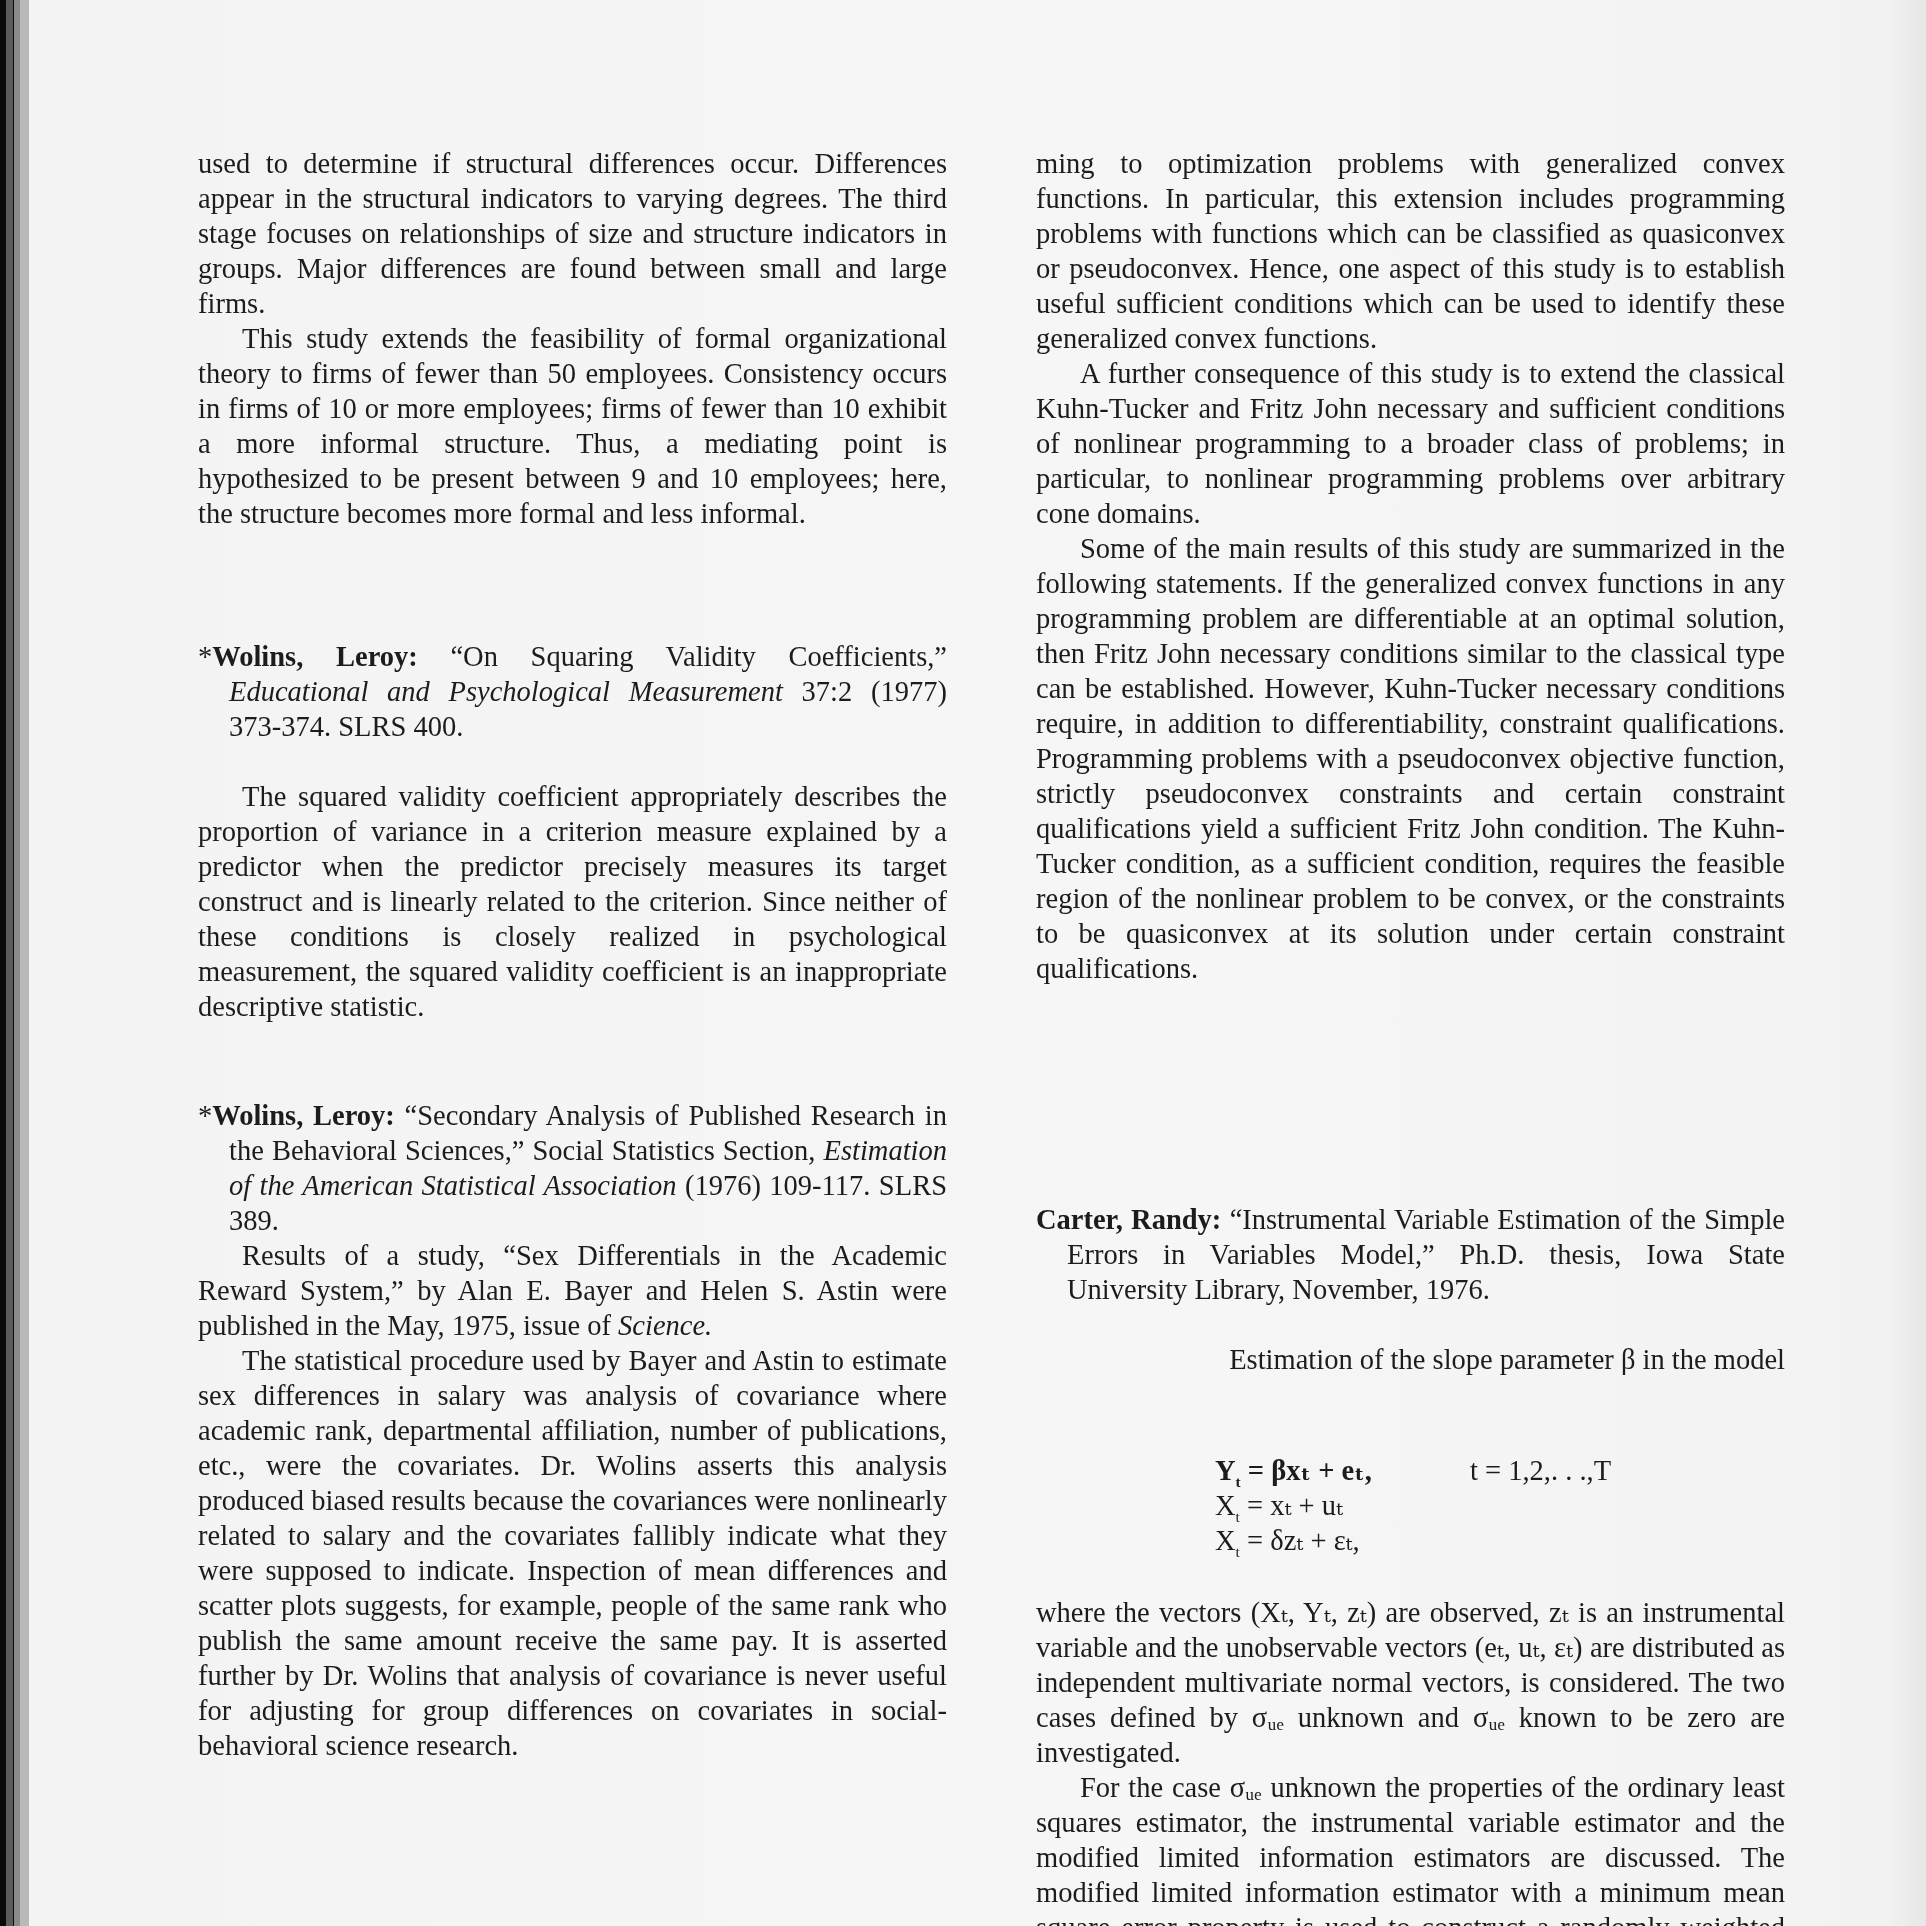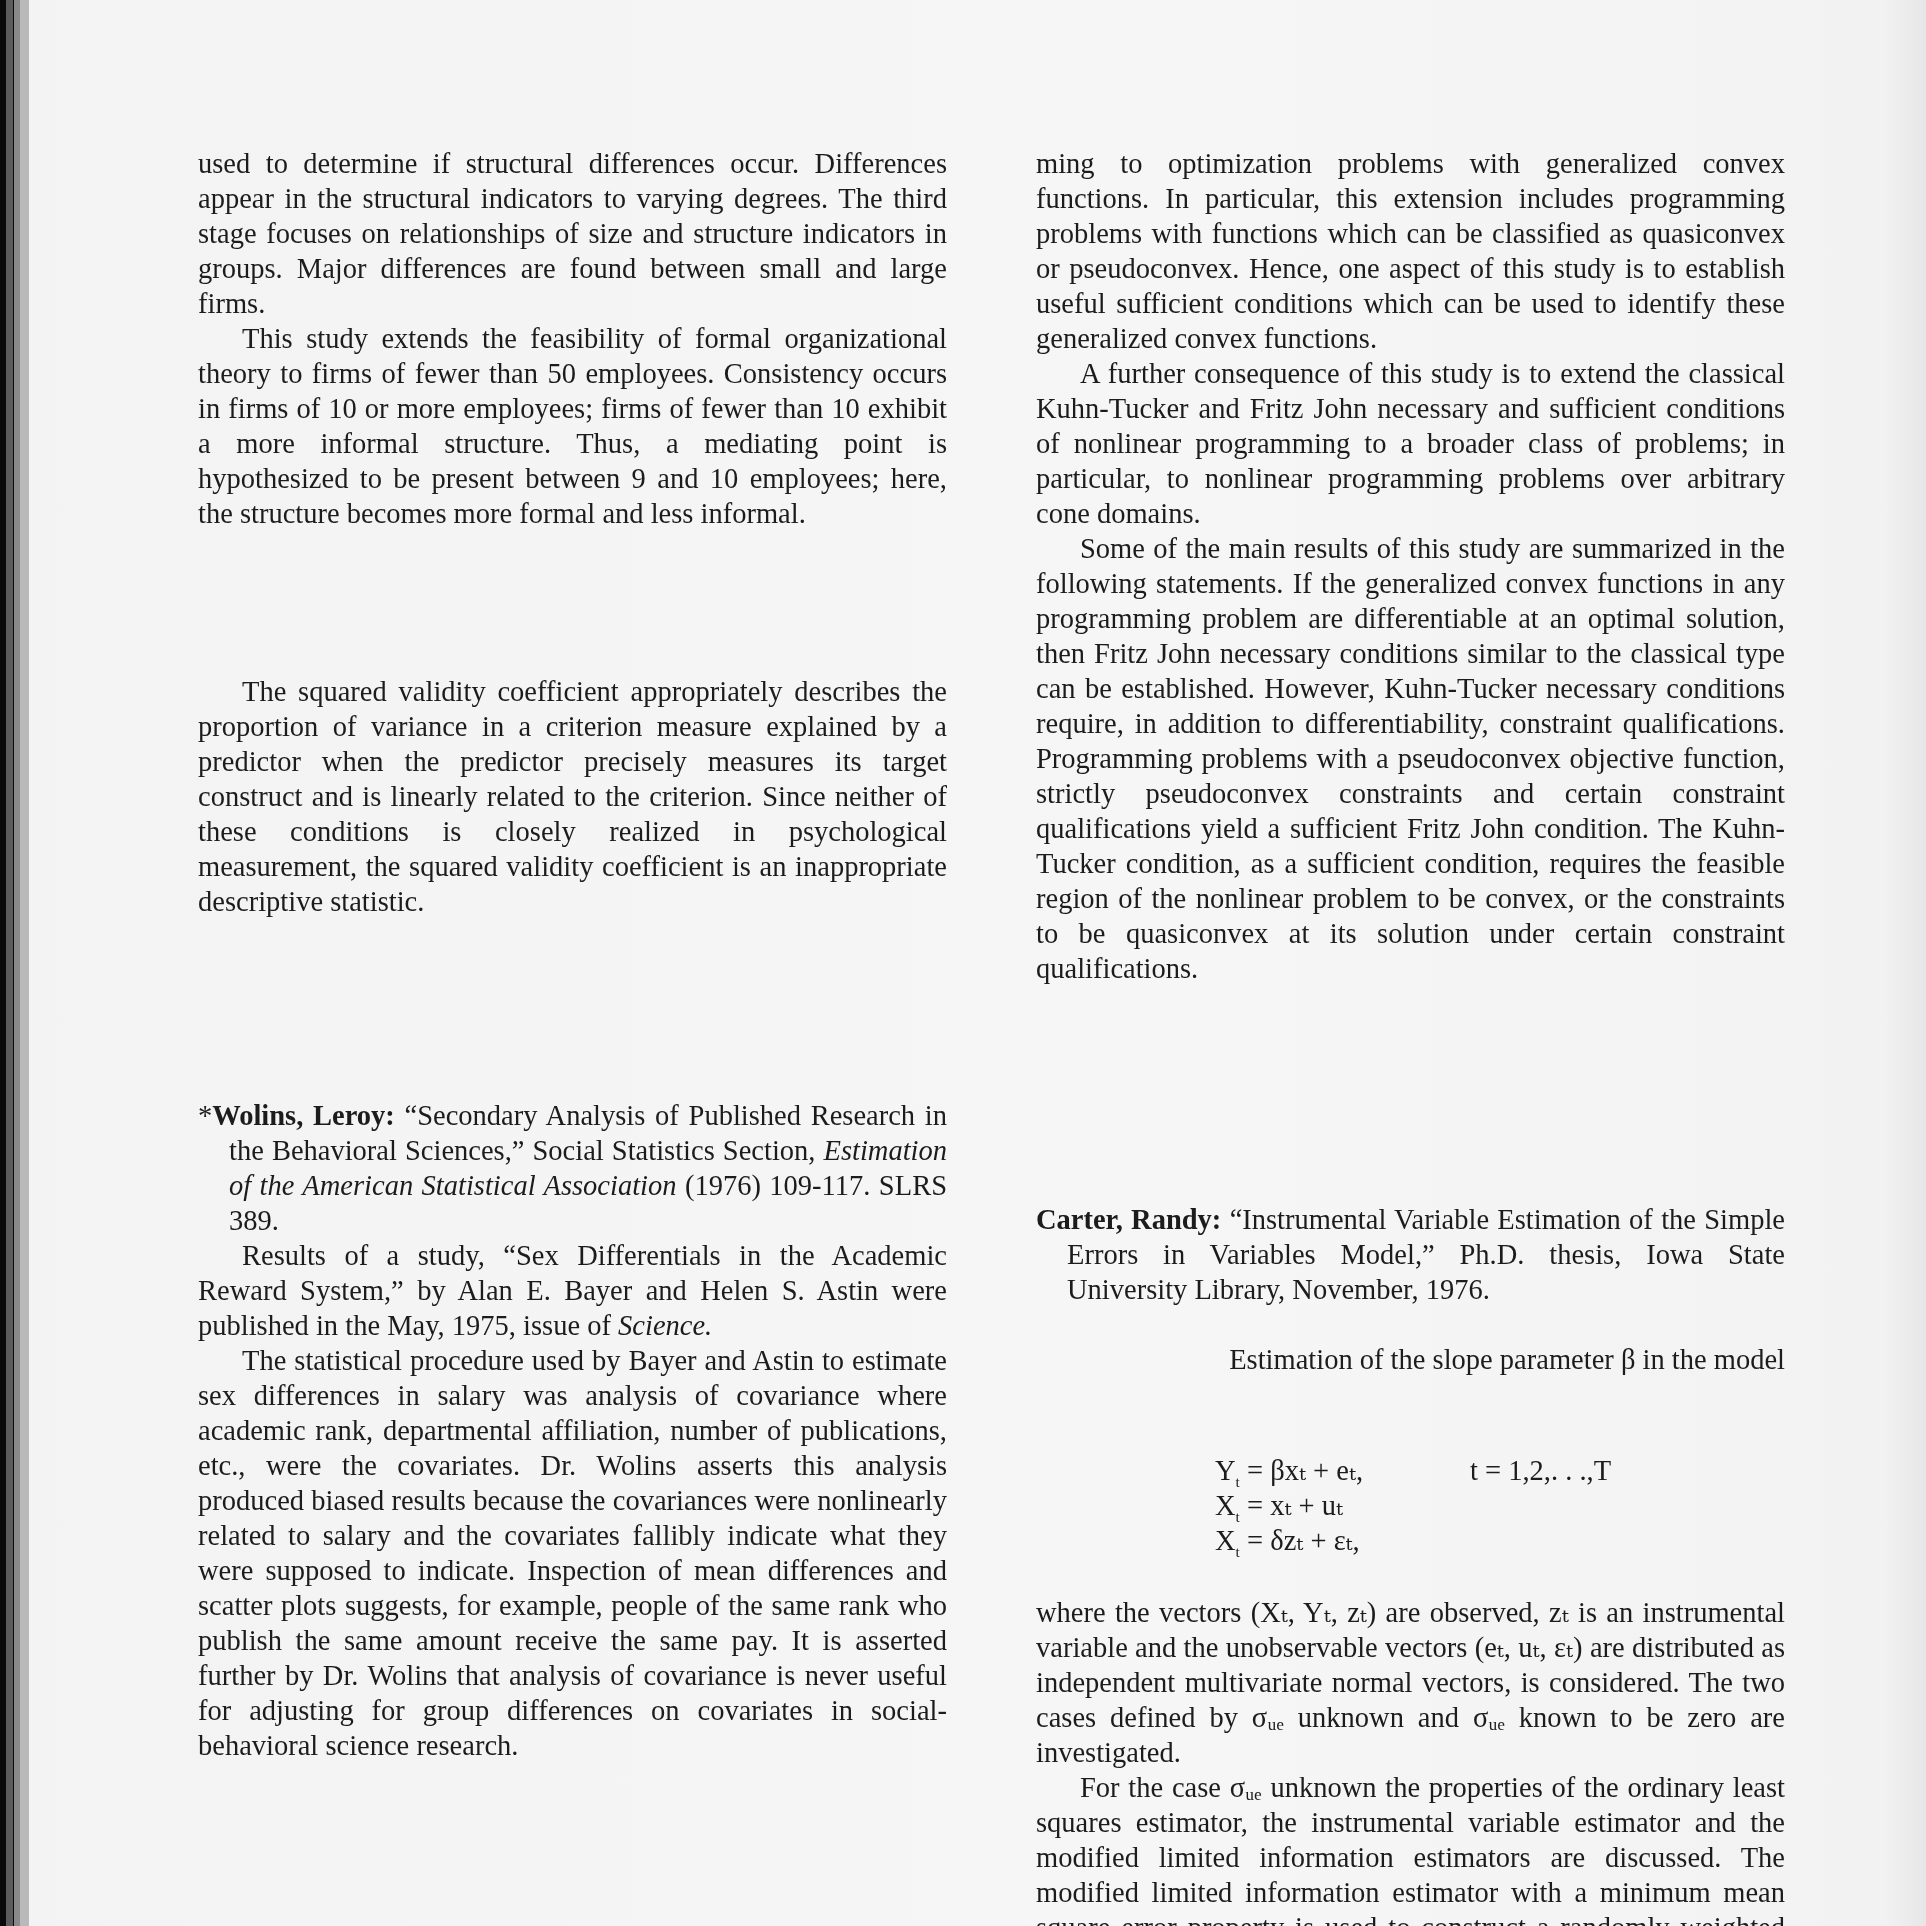--- a/index.html
+++ b/index.html
@@ -34,41 +34,42 @@
 <div class="edge-left-3"></div>
 
 <div class="page"></div>
 
 <div class="col" style="left:198px; top:146px;">
   <p>used to determine if structural differences occur. Differences appear in the structural indicators to varying degrees. The third stage focuses on relationships of size and structure indicators in groups. Major differences are found between small and large firms.</p>
   <p class="indent">This study extends the feasibility of formal organizational theory to firms of fewer than 50 employees. Consistency occurs in firms of 10 or more employees; firms of fewer than 10 exhibit a more informal structure. Thus, a mediating point is hypothesized to be present between 9 and 10 employees; here, the structure becomes more formal and less informal.</p>
 </div>
 
 <div class="col" style="left:198px; top:639px;">
+  <p class="hang"><span>*</span><span class="b">Wolins, Leroy:</span><span> “On Squaring Validity Coefficients,” </span><span class="i">Educational and Psychological Measurement</span><span> 37:2 (1977) 373-374. SLRS 400.</span></p>
   <p class="indent" style="margin-top:35px;">The squared validity coefficient appropriately describes the proportion of variance in a criterion measure explained by a predictor when the predictor precisely measures its target construct and is linearly related to the criterion. Since neither of these conditions is closely realized in psychological measurement, the squared validity coefficient is an inappropriate descriptive statistic.</p>
 </div>
 
 <div class="col" style="left:198px; top:1098px;">
   <p class="hang"><span>*</span><span class="b">Wolins, Leroy:</span><span> “Secondary Analysis of Published Research in the Behavioral Sciences,” Social Statistics Section, </span><span class="i">Estimation of the American Statistical Association</span><span> (1976) 109-117. SLRS 389.</span></p>
   <p class="indent" style=""><span>Results of a study, “Sex Differentials in the Academic Reward System,” by Alan E. Bayer and Helen S. Astin were published in the May, 1975, issue of </span><span class="i">Science.</span></p>
   <p class="indent">The statistical procedure used by Bayer and Astin to estimate sex differences in salary was analysis of covariance where academic rank, departmental affiliation, number of publications, etc., were the covariates. Dr. Wolins asserts this analysis produced biased results because the covariances were nonlinearly related to salary and the covariates fallibly indicate what they were supposed to indicate. Inspection of mean differences and scatter plots suggests, for example, people of the same rank who publish the same amount receive the same pay. It is asserted further by Dr. Wolins that analysis of covariance is never useful for adjusting for group differences on covariates in social-behavioral science research.</p>
 </div>
 
 <div class="col" style="left:1036px; top:146px;">
   <p>ming to optimization problems with generalized convex functions. In particular, this extension includes programming problems with functions which can be classified as quasiconvex or pseudoconvex. Hence, one aspect of this study is to establish useful sufficient conditions which can be used to identify these generalized convex functions.</p>
   <p class="indent">A further consequence of this study is to extend the classical Kuhn-Tucker and Fritz John necessary and sufficient conditions of nonlinear programming to a broader class of problems; in particular, to nonlinear programming problems over arbitrary cone domains.</p>
   <p class="indent">Some of the main results of this study are summarized in the following statements. If the generalized convex functions in any programming problem are differentiable at an optimal solution, then Fritz John necessary conditions similar to the classical type can be established. However, Kuhn-Tucker necessary conditions require, in addition to differentiability, constraint qualifications. Programming problems with a pseudoconvex objective function, strictly pseudoconvex constraints and certain constraint qualifications yield a sufficient Fritz John condition. The Kuhn-Tucker condition, as a sufficient condition, requires the feasible region of the nonlinear problem to be convex, or the constraints to be quasiconvex at its solution under certain constraint qualifications.</p>
 </div>
 
 <div class="col" style="left:1036px; top:1202px;">
   <p class="hang"><span class="b">Carter, Randy:</span><span> “Instrumental Variable Estimation of the Simple Errors in Variables Model,” Ph.D. thesis, Iowa State University Library, November, 1976.</span></p>
   <p class="indent" style="margin-top:35px; text-align:right;">Estimation of the slope parameter β in the model</p>
 </div>
 
-<div class="eq" style="left:1215px; top:1452px;">
+<div class="eq" style="left:1215px; top:1452px;font-weight:bold;">
   <span>Y</span><sub>t</sub>
   <span>= βxₜ + eₜ,</span>
 </div>
 <div class="eq" style="left:1470px; top:1452px;">t = 1,2,. . .,T</div>
 <div class="eq" style="left:1215px; top:1487px;">
   <span>X</span><sub>t</sub>
   <span>= xₜ + uₜ</span>
 </div>
 <div class="eq" style="left:1215px; top:1522px;">
   <span>X</span><sub>t</sub>

